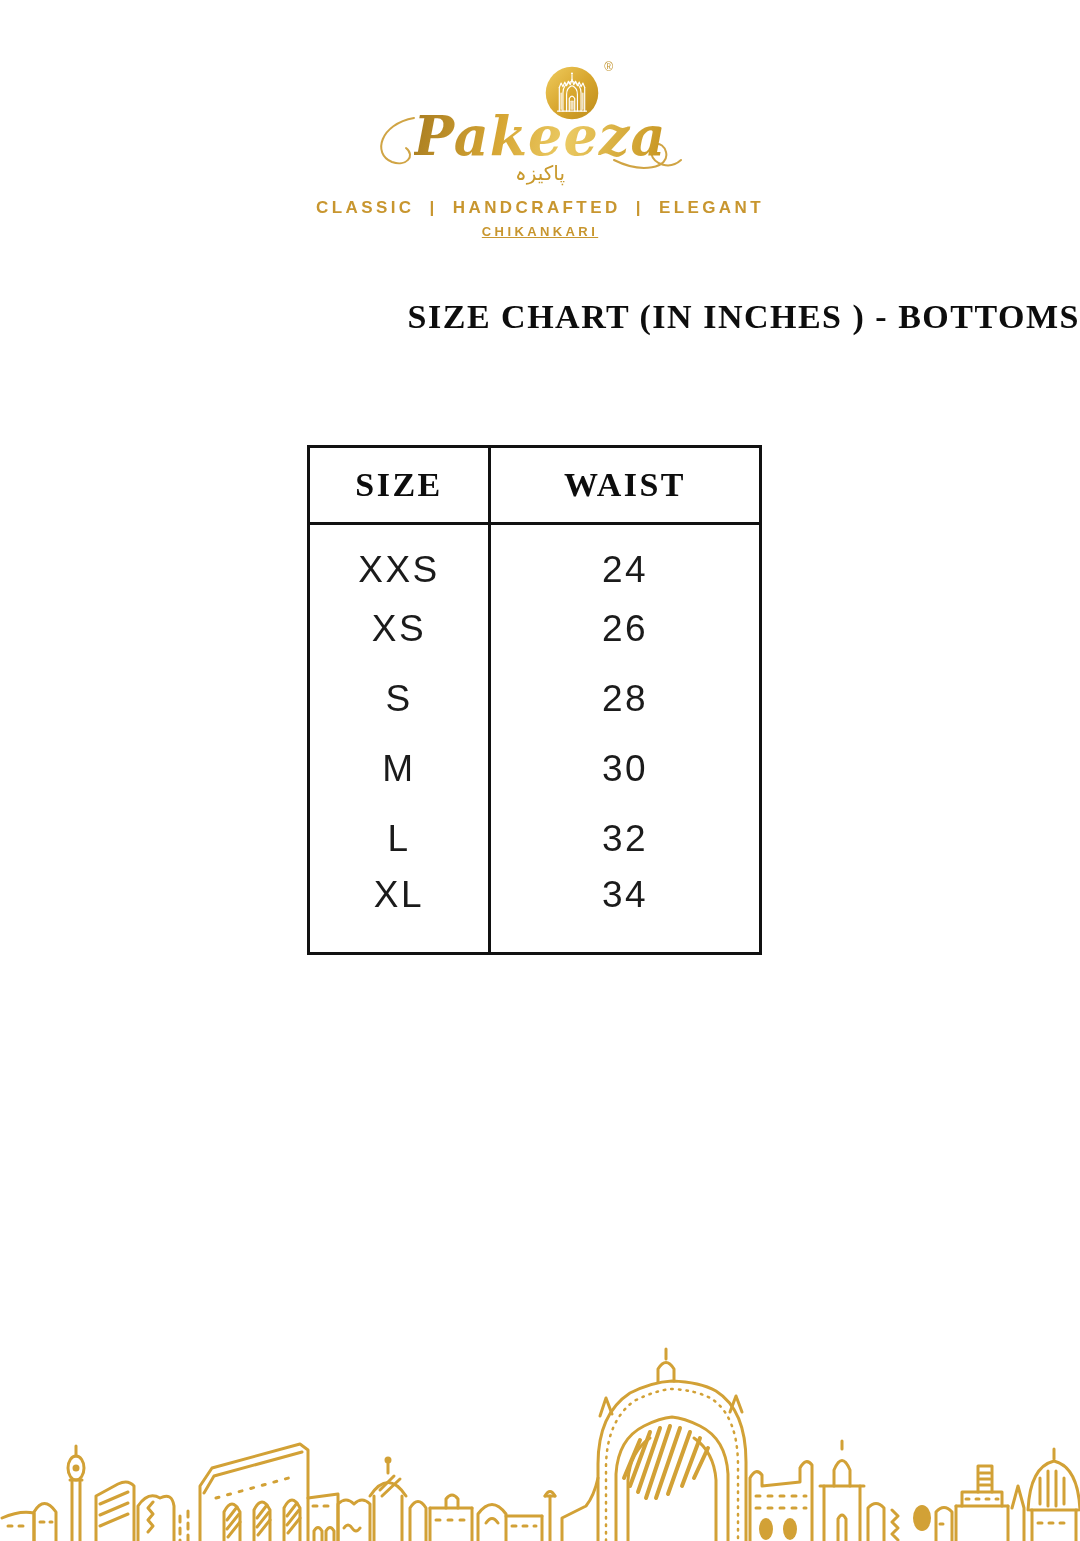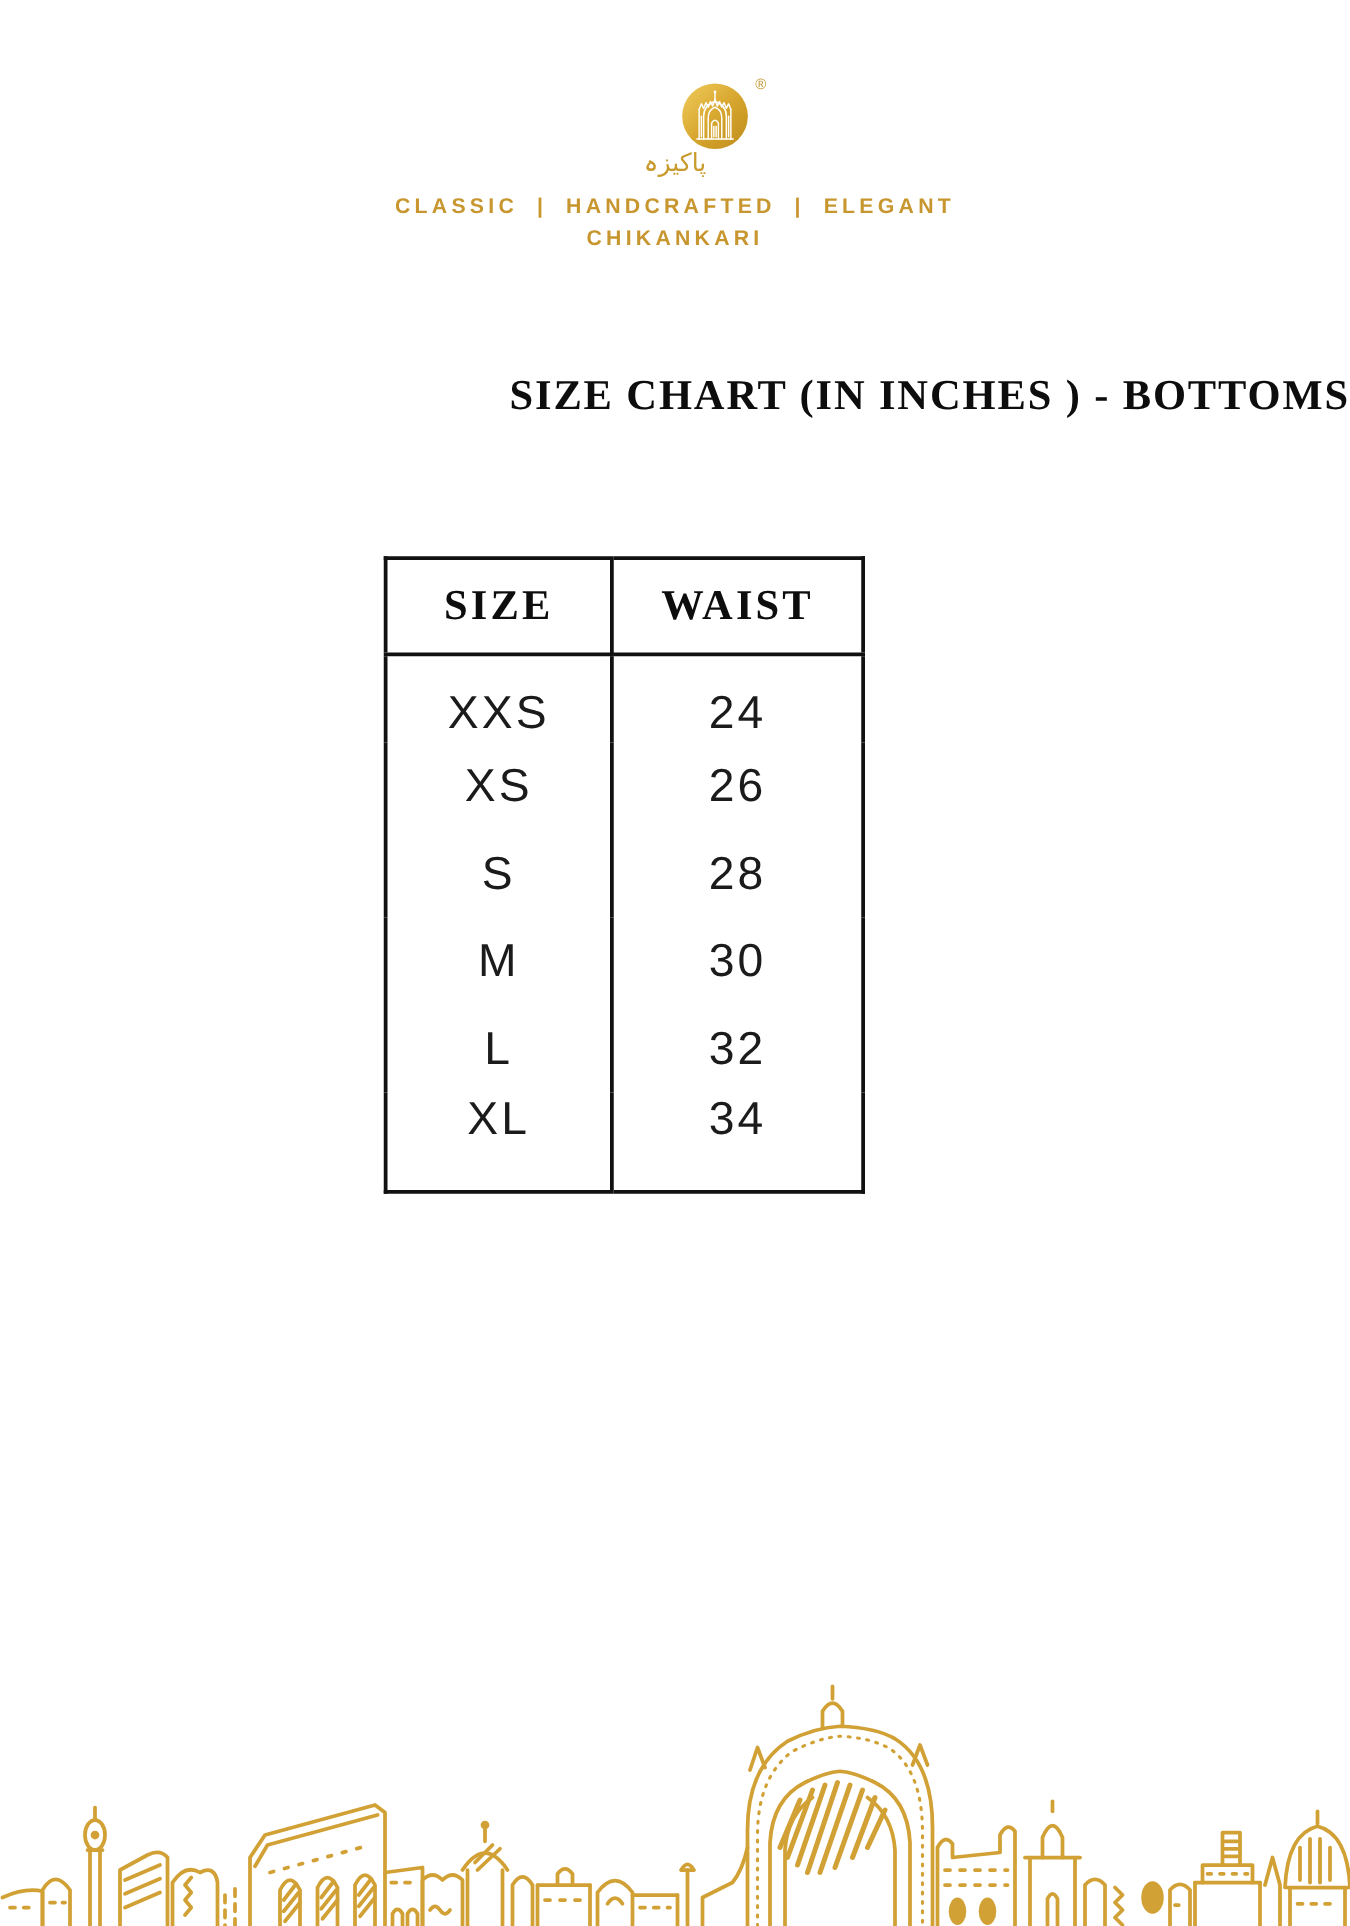--- a/index.html
+++ b/index.html
@@ -21,32 +21,32 @@
     position:relative; z-index:2;
     font-family:"DejaVu Serif", serif; font-style:italic; font-weight:700;
     font-size:54px; letter-spacing:1px; line-height:1.05;
     background:linear-gradient(105deg,#A87C20 0%,#D7A735 35%,#EBCA63 60%,#C6931D 100%);
     -webkit-background-clip:text; background-clip:text; color:transparent;
   }
   .flourish { position:absolute; left:-52px; top:-6px; z-index:1; pointer-events:none; }
   .urdu { font-family:"DejaVu Sans", sans-serif; font-size:20px; color:#C99A2E; margin-top:-4px; }
   .tagline  { margin-top:13px; font-size:17px; font-weight:700; letter-spacing:3.4px;
               word-spacing:7px; color:#C8962F; }
-  .tagline2 { margin-top:6px;  font-size:17px; font-weight:700; letter-spacing:3.4px; color:#C8962F; }
+  .tagline2 { margin-top:6px;  font-size:13px; font-weight:700; letter-spacing:3.4px; color:#C8962F;text-decoration:underline; }
 
   
   .title {
     position:absolute; top:300px; left:0; width:100%; text-align:right;
     font-family:"Liberation Serif", serif; font-weight:700;
     font-size:34px; letter-spacing:1.5px; line-height:1; color:#0d0d0d;
   }
 
   
   .size-table {
-    position:absolute; left:307px; top:445px; width:385px;
+    position:absolute; left:307px; top:445px; width:455px;
     border-collapse:collapse; table-layout:fixed;
     border:3px solid #111;
   }
   .size-table col.c1 { width:181px; }
   .size-table thead th {
     height:77px; border-bottom:3px solid #111;
     font-family:"Liberation Serif", serif; font-weight:700;
     font-size:34px; letter-spacing:2.5px; text-align:center; vertical-align:middle;
     color:#0d0d0d;
   }
@@ -91,20 +91,29 @@
             <path d="M33,50 V41"></path>
           <path d="M20,32 V50"></path>
             <path d="M44,32 V50"></path>
           <path d="M32,17 V12"></path>
         </g>
         <circle cx="32" cy="10.5" r="1.2" fill="#ffffff"></circle>
       </svg>
       <span class="reg-mark">®</span>
     </div>
 
+    <div class="wordmark-wrap">
+      <svg class="flourish" width="320" height="86" viewBox="0 0 320 86">
+        <g stroke="#CB9A30" stroke-width="2" fill="none" stroke-linecap="round" opacity="0.9">
+          <path d="M52,16 C18,22 10,52 30,60 C44,65 54,54 44,46"></path>
+          <path d="M252,58 C280,72 308,66 304,50 C301,38 286,40 289,51 C292,63 308,68 319,58"></path>
+        </g>
+      </svg>
+      <div class="wordmark">Pakeeza</div>
+    </div>
 
     <div class="urdu">پاکیزہ</div>
     <div class="tagline">CLASSIC | HANDCRAFTED | ELEGANT</div>
     <div class="tagline2">CHIKANKARI</div>
   </header>
 
   <h1 class="title">SIZE CHART (IN INCHES ) - BOTTOMS</h1>
 
   <table class="size-table">
     <colgroup>

